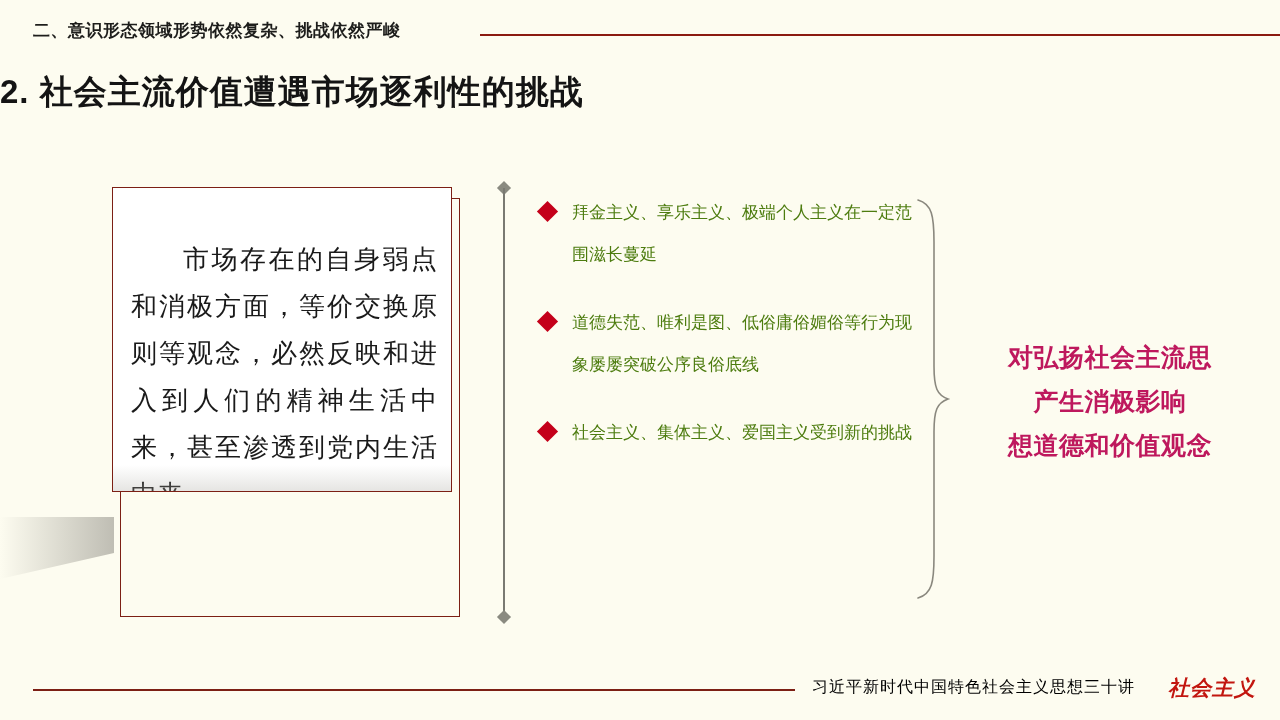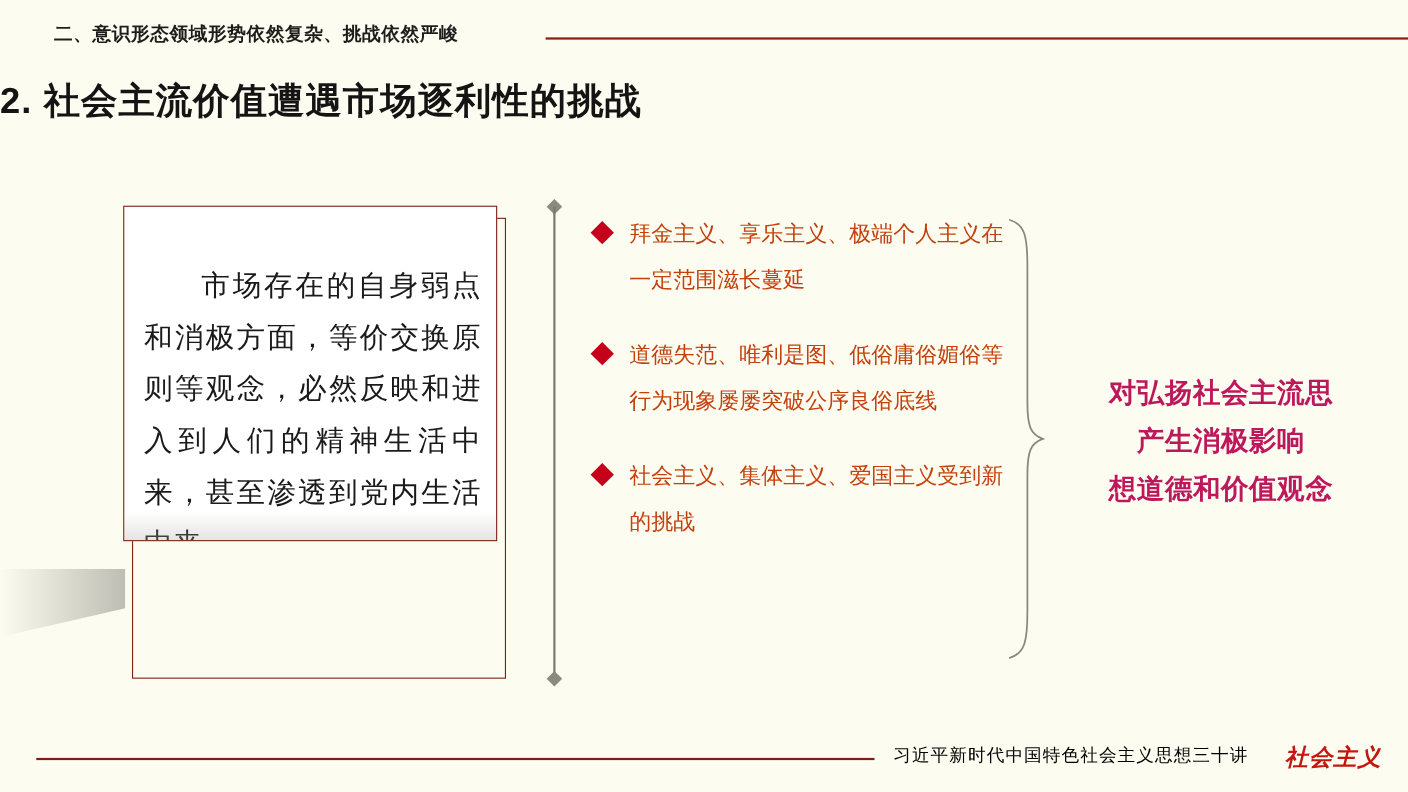--- a/index.html
+++ b/index.html
@@ -17,21 +17,21 @@
     position: relative;
     width: 1280px;
     height: 720px;
     background: #fdfcf0;
   }
 
   
   .header-band {
     position: absolute;
     top: 10px;
-    left: 16px;
+    left: 0;
     width: 1170px;
     height: 32px;
   }
   .header-title {
     position: absolute;
     left: 33px;
     top: 9px;
     font-size: 17px;
     font-weight: bold;
     color: #1d1d1b;
@@ -162,23 +162,23 @@
     flex: 0 0 auto;
     width: 15px;
     height: 15px;
     background: #c4001a;
     transform: rotate(45deg);
     margin-top: 12px;
     margin-right: 17px;
   }
   .bullet-text {
     flex: 1 1 auto;
-    font-size: 20px;
+    font-size: 17px;
     line-height: 42px;
-    color: #c2410c;
+    color: #4d7c0f;
     letter-spacing: 0px;
   }
 
   
   .brace {
     position: absolute;
     left: 912px;
     top: 198px;
     width: 40px;
     height: 402px;

